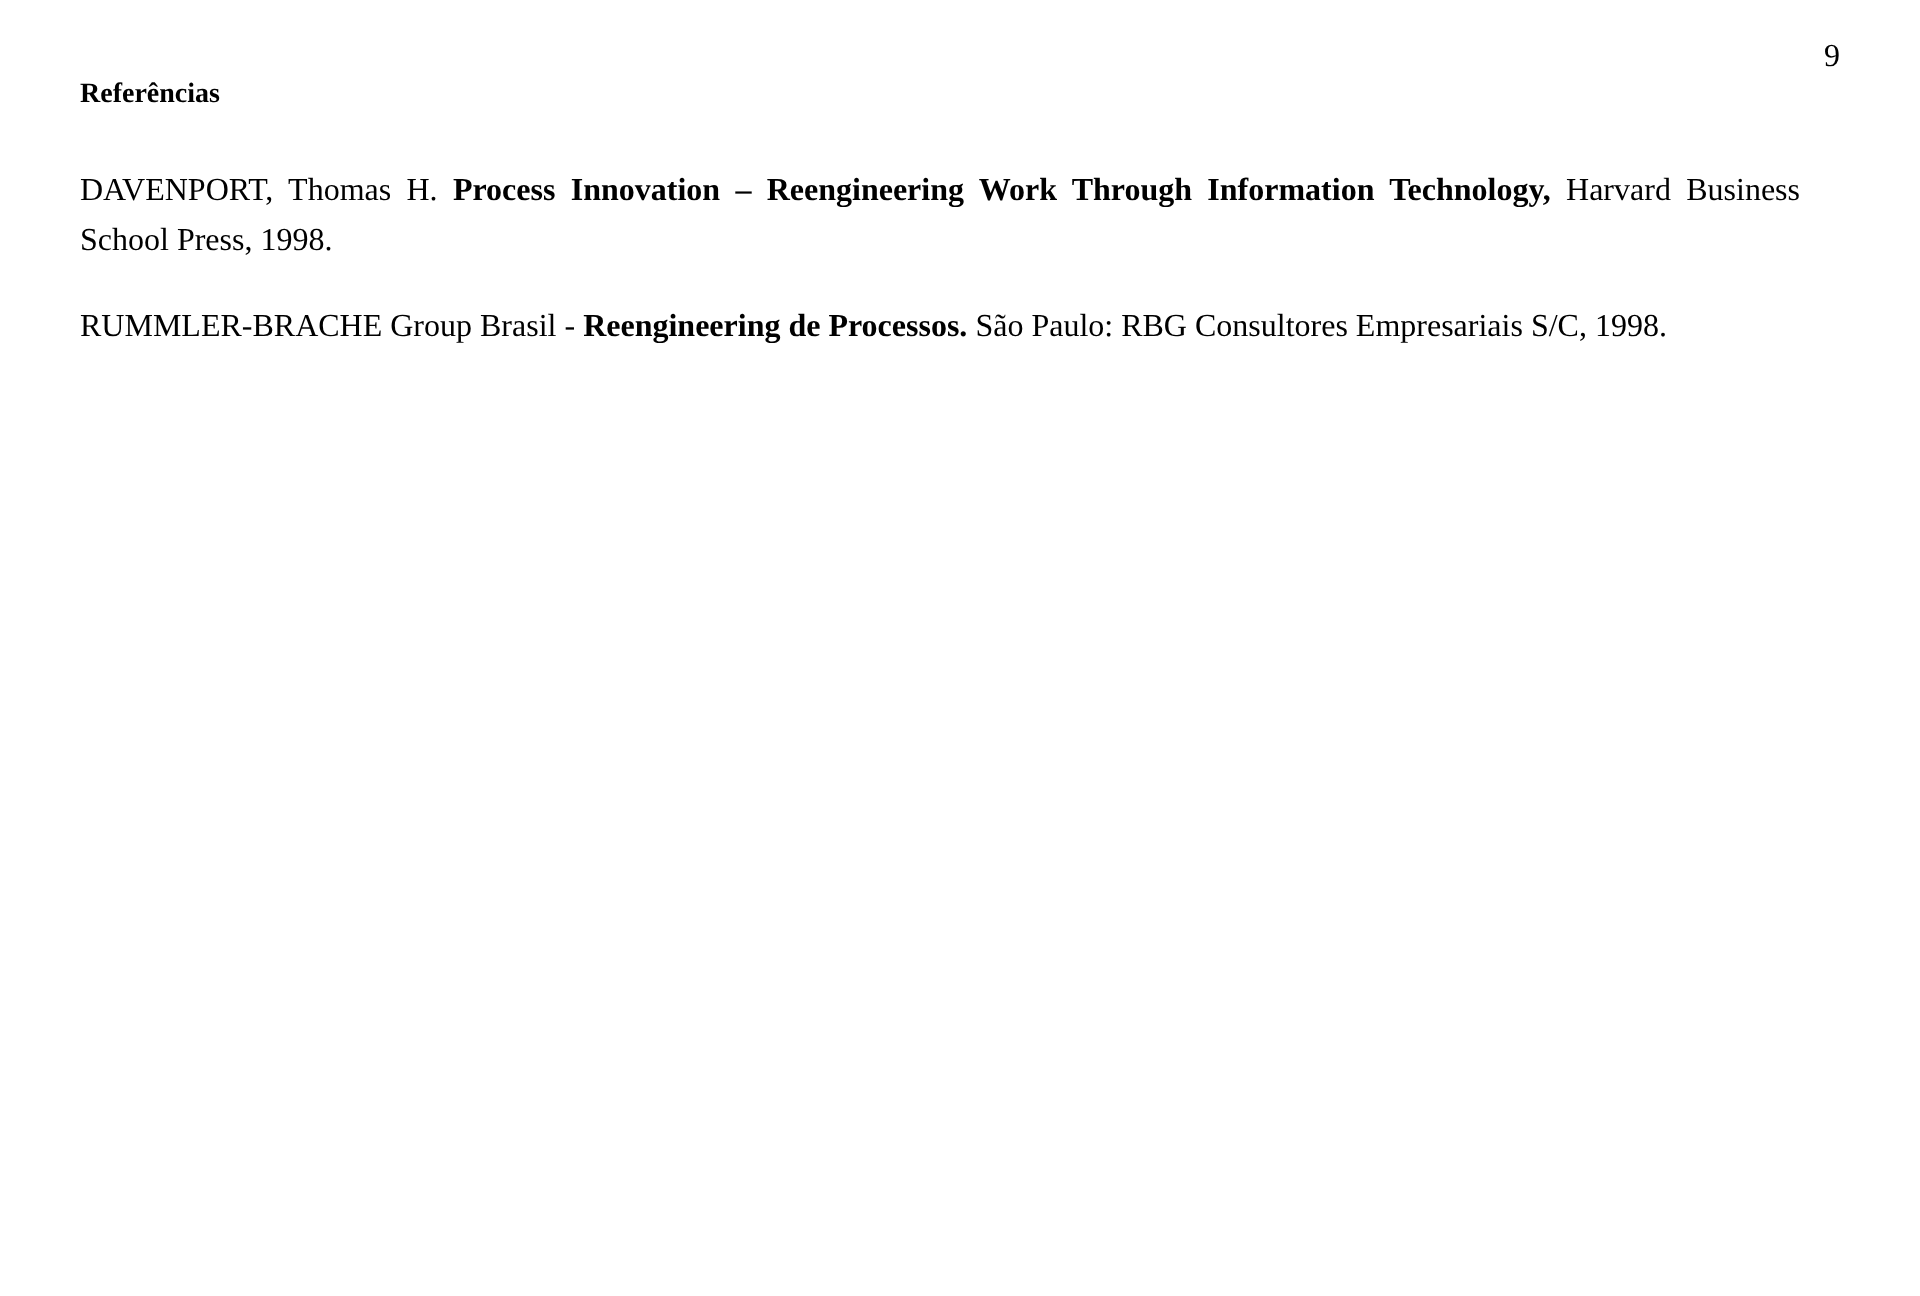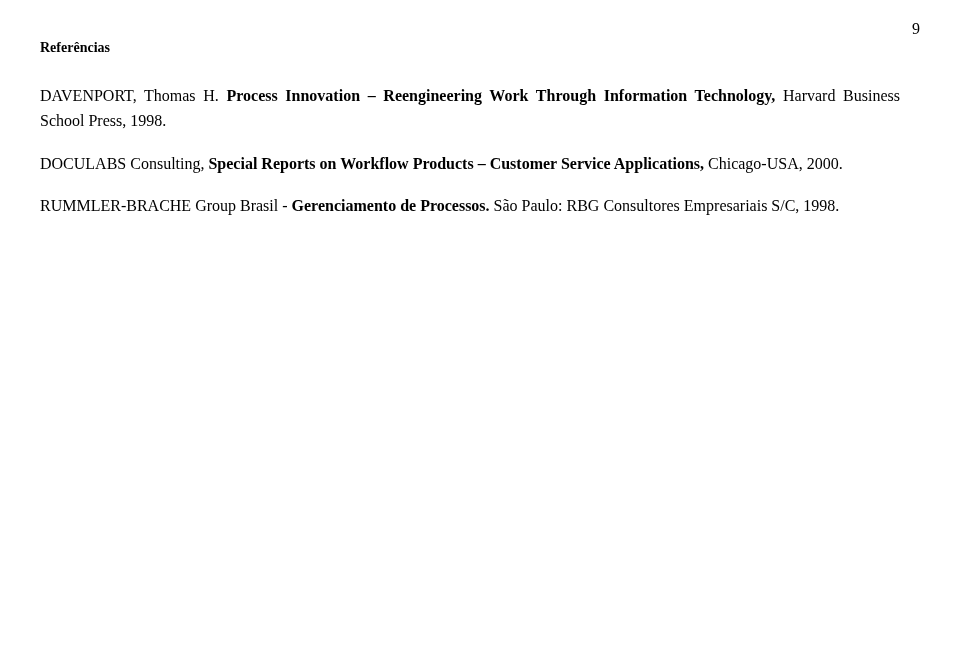--- a/index.html
+++ b/index.html
@@ -64,28 +64,23 @@
 
 <div>
 
 
   <div class="reference-block">
     <p>
       DAVENPORT, Thomas H. <strong>Process Innovation – Reengineering Work Through Information Technology,</strong> Harvard Business School Press, 1998.
     </p>
   </div>
 
-  <div class="reference-block">
-    <p>
-      DOCULABS Consulting, <strong>Special Reports on Workflow Products – Customer Service Applications,</strong> Chicago-USA, 2000.
-    </p>
-  </div>
 
 
 
   <div class="reference-block">
     <p>
-      RUMMLER-BRACHE Group Brasil - <strong>Gerenciamento de Processos.</strong> São Paulo: RBG Consultores Empresariais S/C, 1998.
+      RUMMLER-BRACHE Group Brasil - <strong>Reengineering de Processos.</strong> São Paulo: RBG Consultores Empresariais S/C, 1998.
     </p>
   </div>
 
 
 </div>
 
 </body></html>

